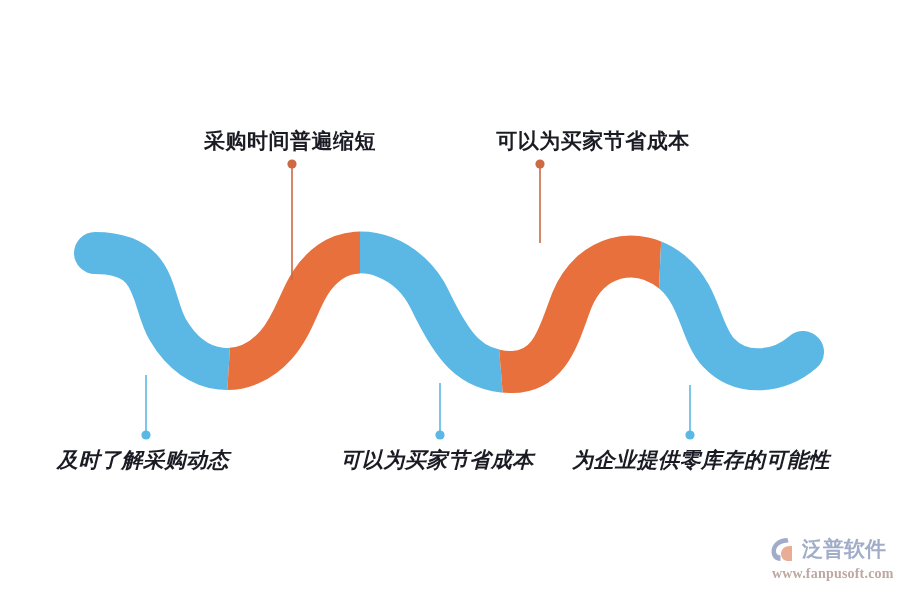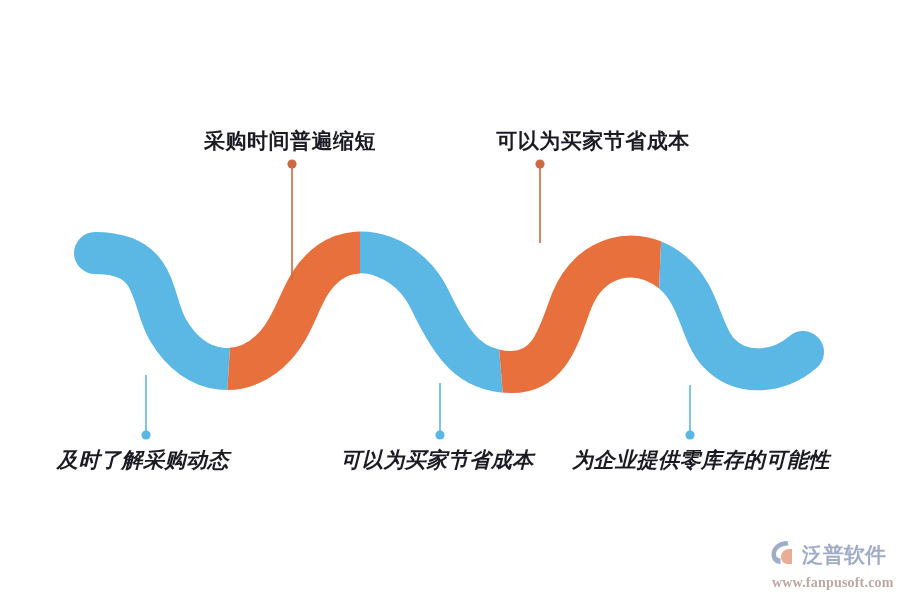--- a/index.html
+++ b/index.html
@@ -44,21 +44,21 @@
   #watermark {
     position: absolute;
     left: 770px;
     top: 532px;
     width: 120px;
     height: 58px;
     opacity: 0.92;
   }
   #wm-row {
     display: flex;
-    align-items: flex-end;
+    align-items: center;
     height: 34px;
   }
   #wm-mark {
     width: 30px;
     height: 28px;
     flex: 0 0 30px;
     margin-right: 2px;
   }
   #wm-name {
     font-size: 21px;
@@ -66,21 +66,21 @@
     color: #9aa7c4;
     line-height: 1;
     font-family: "DejaVu Sans", "Liberation Sans", sans-serif;
   }
   #wm-url {
     font-size: 14px;
     font-weight: bold;
     color: #b9a19a;
     letter-spacing: 0.2px;
     font-family: "Liberation Serif", "DejaVu Serif", serif;
-    margin-top: 9px;
+    margin-top: 0;
     margin-left: 2px;
     text-align: center;
   }
 </style>
 </head>
 <body>
 
 <div id="stage">
 
   <svg id="wave-svg" viewBox="0 0 900 600" xmlns="http://www.w3.org/2000/svg">

